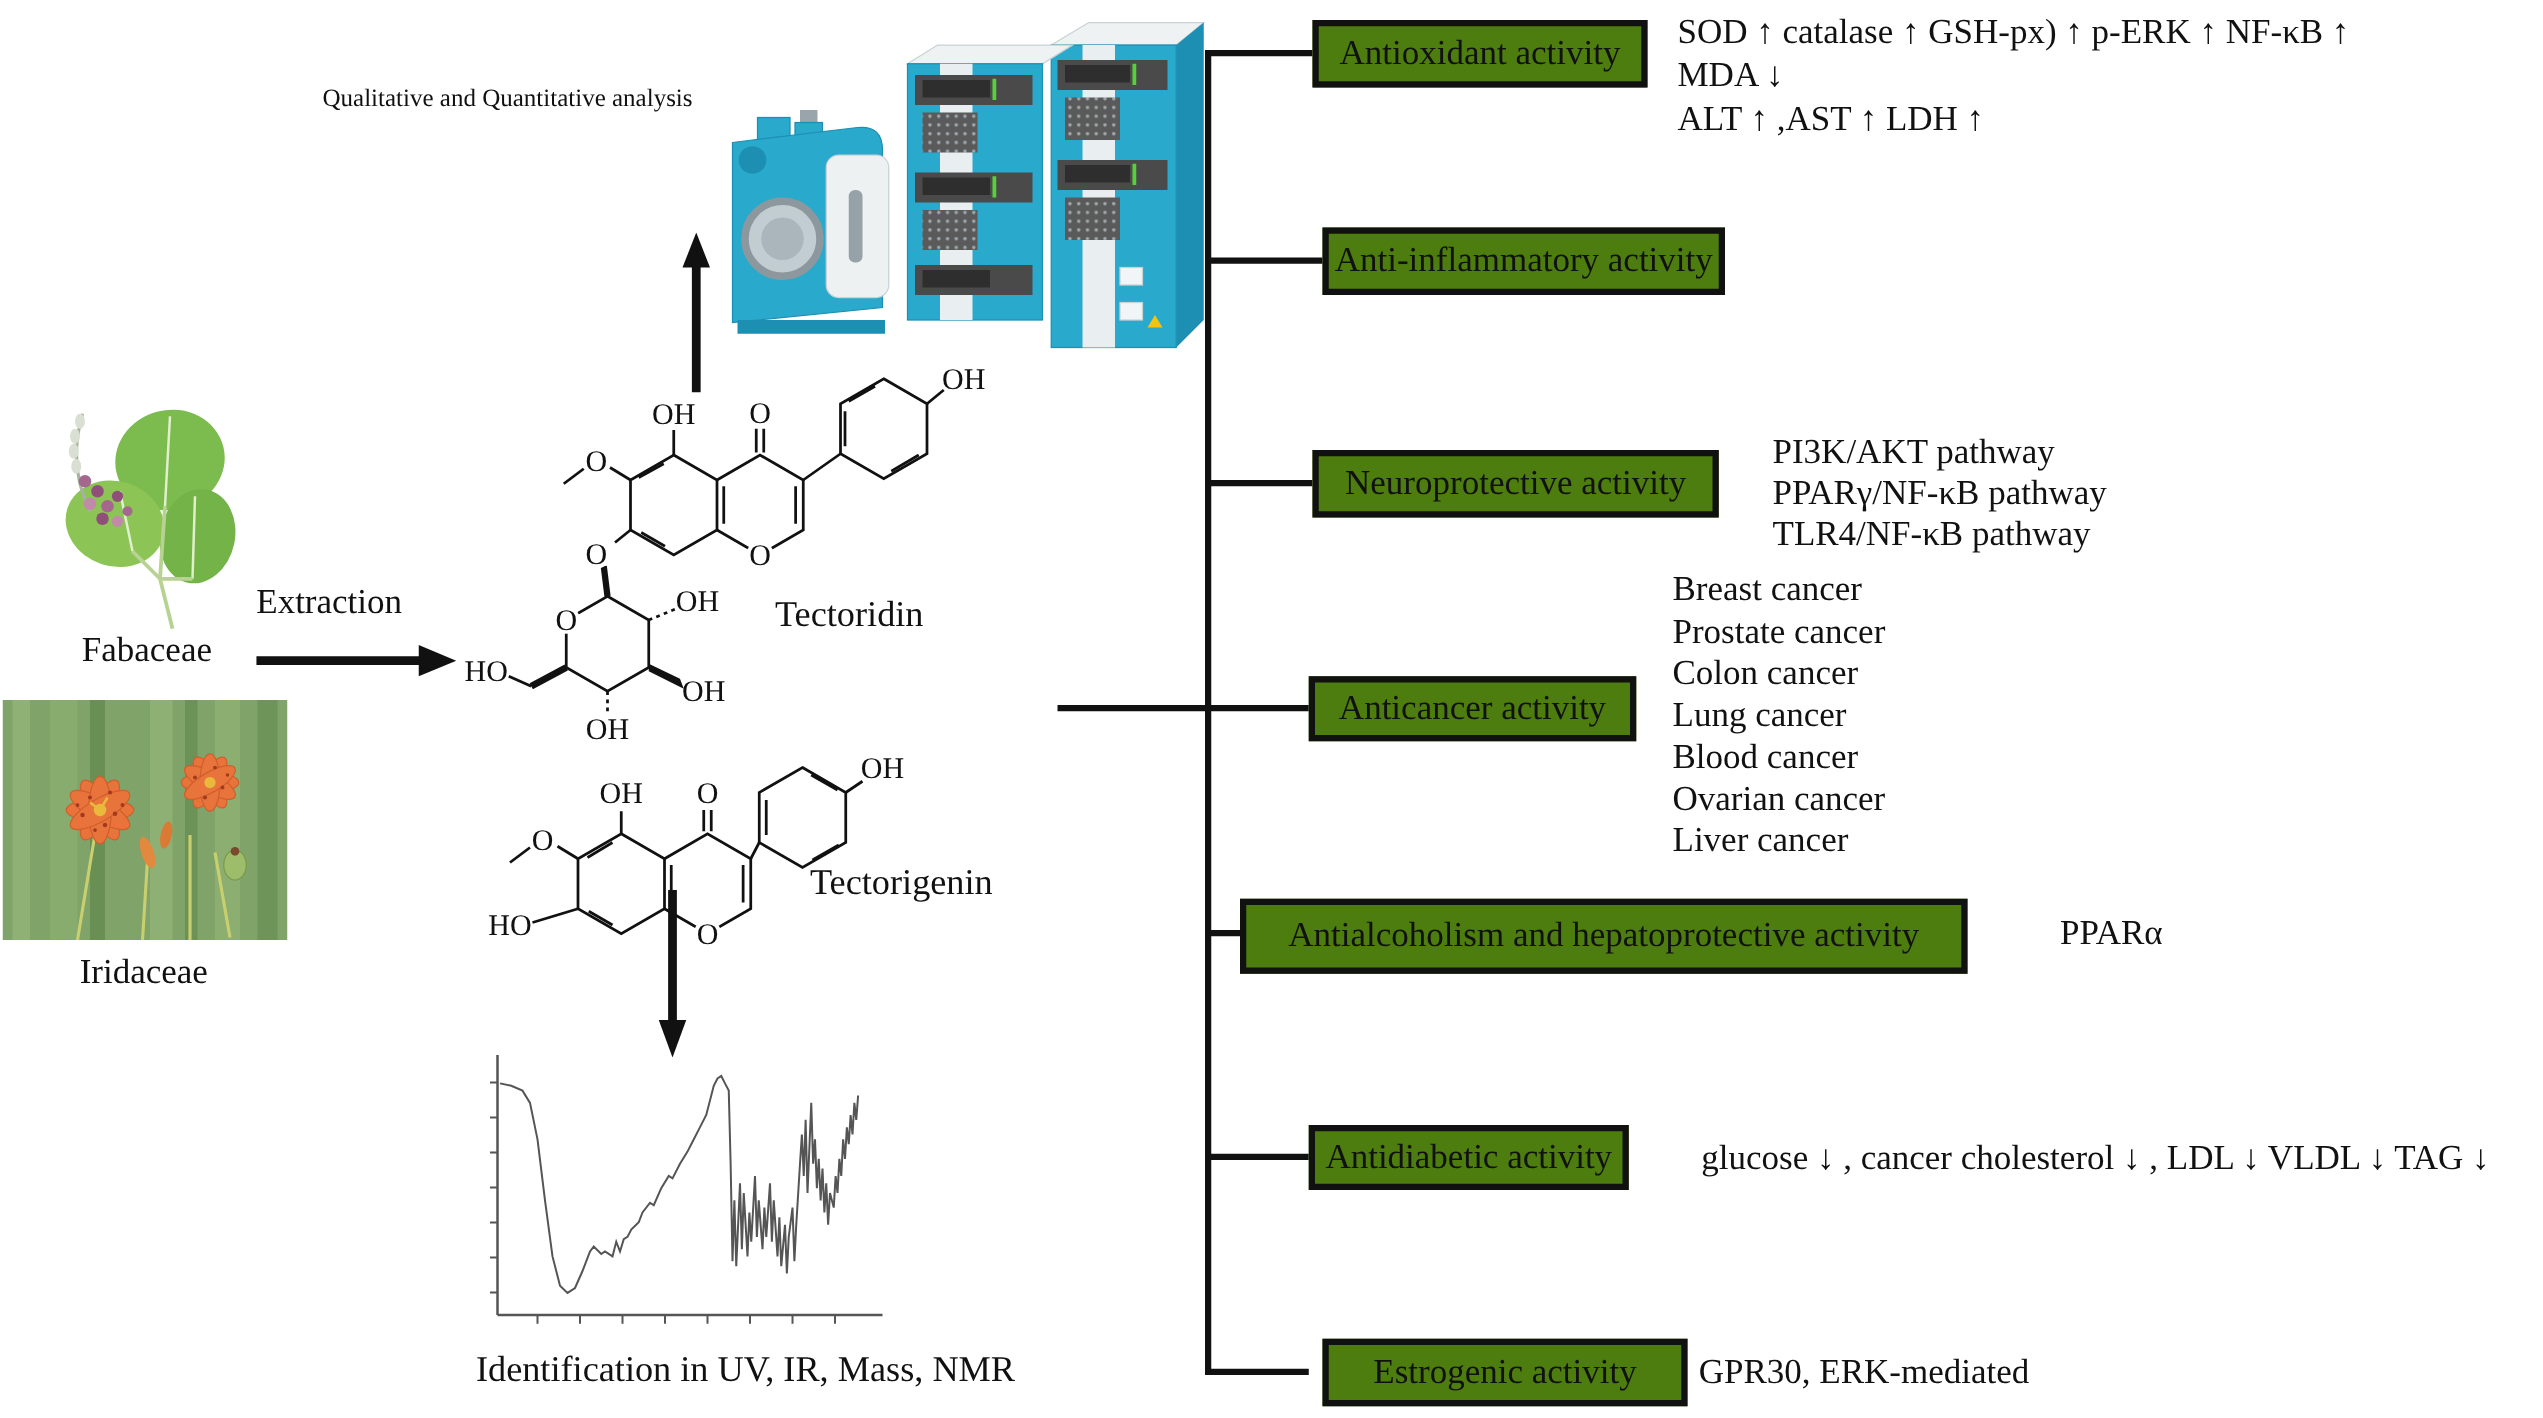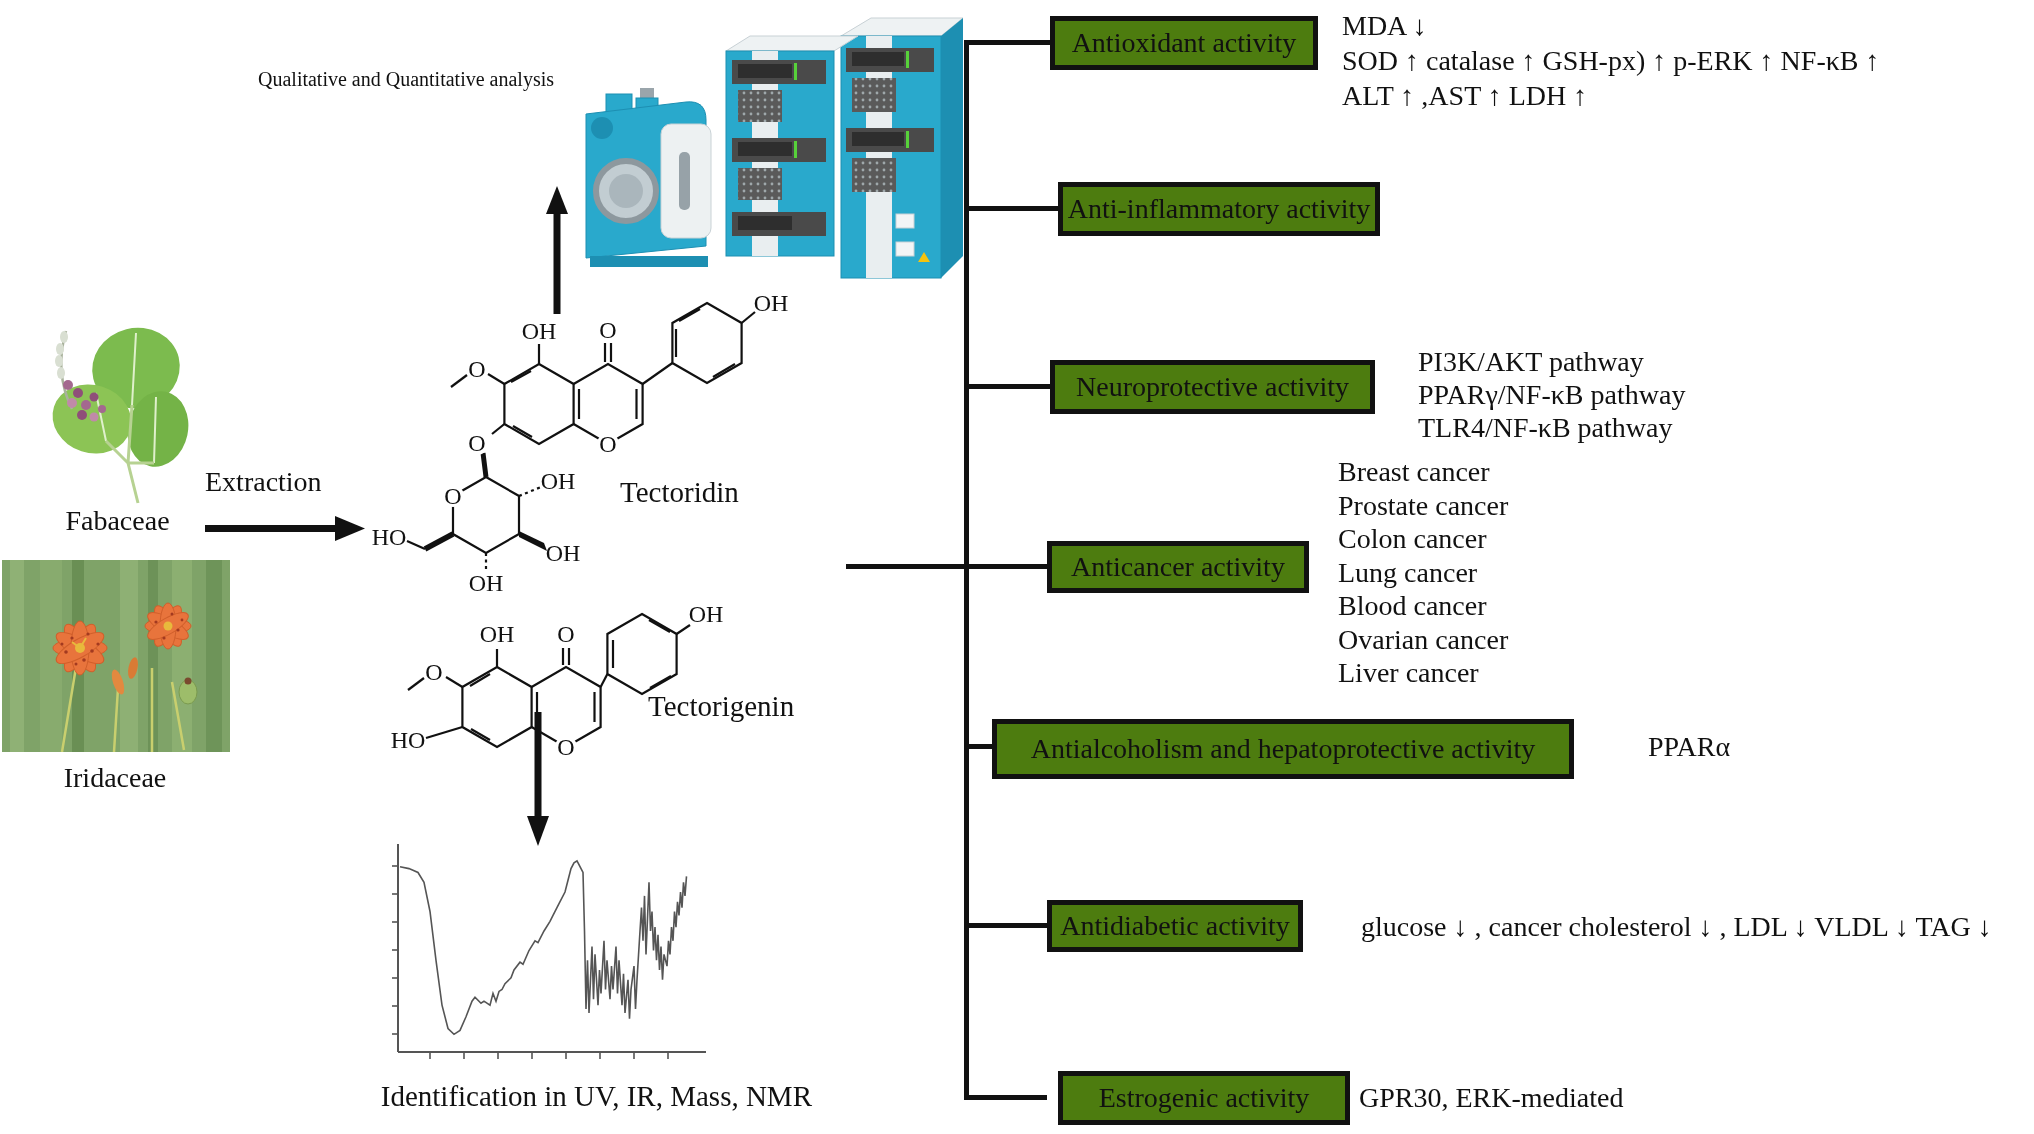--- a/index.html
+++ b/index.html
@@ -332,22 +332,22 @@
     <span>Antialcoholism and hepatoprotective activity</span>
   </div>
   <div class="act-box" style="left:1047px;top:900px;width:256px;height:52px">
     <span>Antidiabetic activity</span>
   </div>
   <div class="act-box" style="left:1058px;top:1071px;width:292px;height:54px">
     <span>Estrogenic activity</span>
   </div>
 
   <div class="details" style="left:1342px;top:8px;line-height:35px">
+    <div>SOD ↑  catalase ↑ GSH-px) ↑ p-ERK ↑ NF-κB ↑</div>
     <div>MDA ↓</div>
-    <div>SOD ↑  catalase ↑ GSH-px) ↑ p-ERK ↑ NF-κB ↑</div>
     <div>ALT ↑ ,AST ↑ LDH ↑</div>
   </div>
   <div class="details" style="left:1418px;top:345px;line-height:33px">
     <div>PI3K/AKT pathway</div>
     <div>PPARγ/NF-κB pathway</div>
     <div>TLR4/NF-κB pathway</div>
   </div>
   <div class="details" style="left:1338px;top:455px;line-height:33.5px">
     <div>Breast cancer</div>
     <div>Prostate cancer</div>

